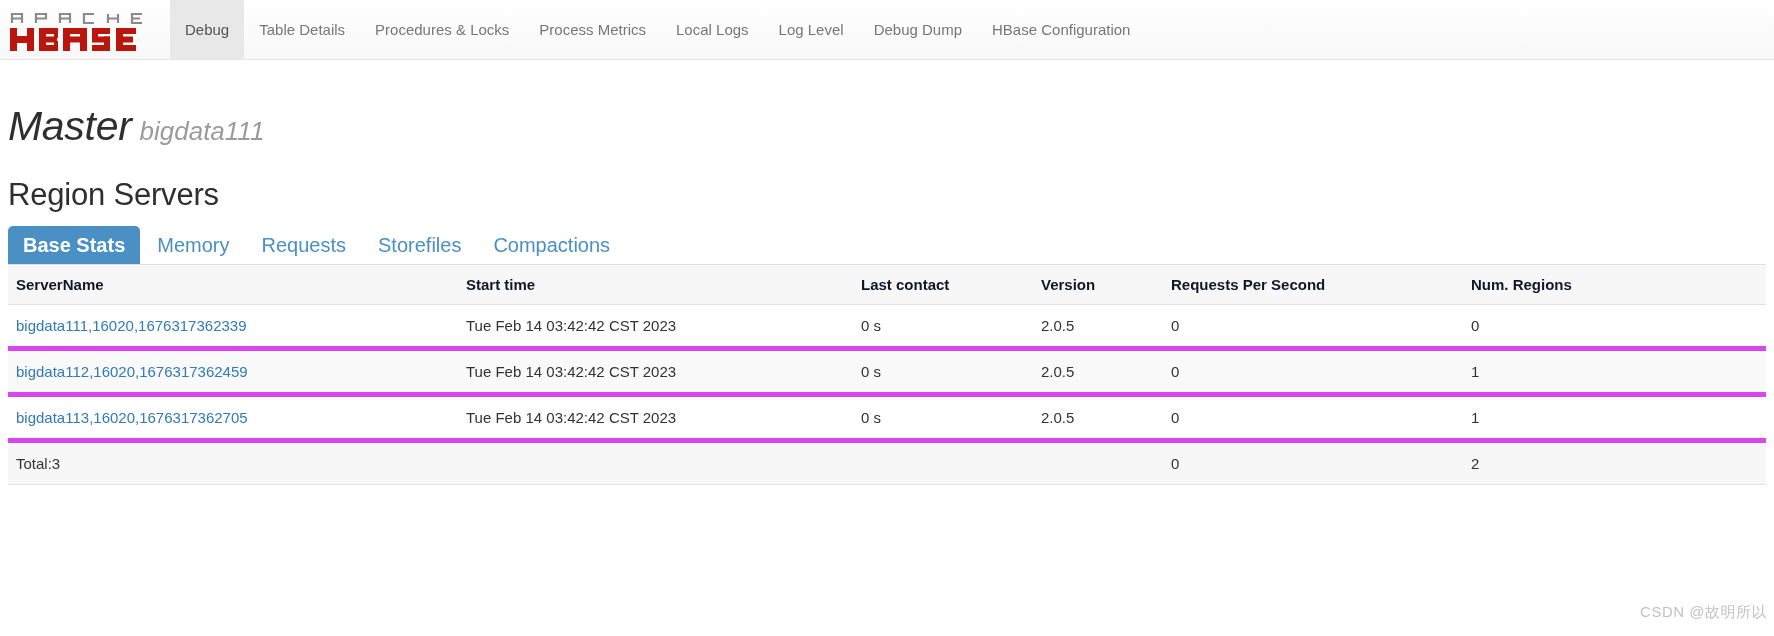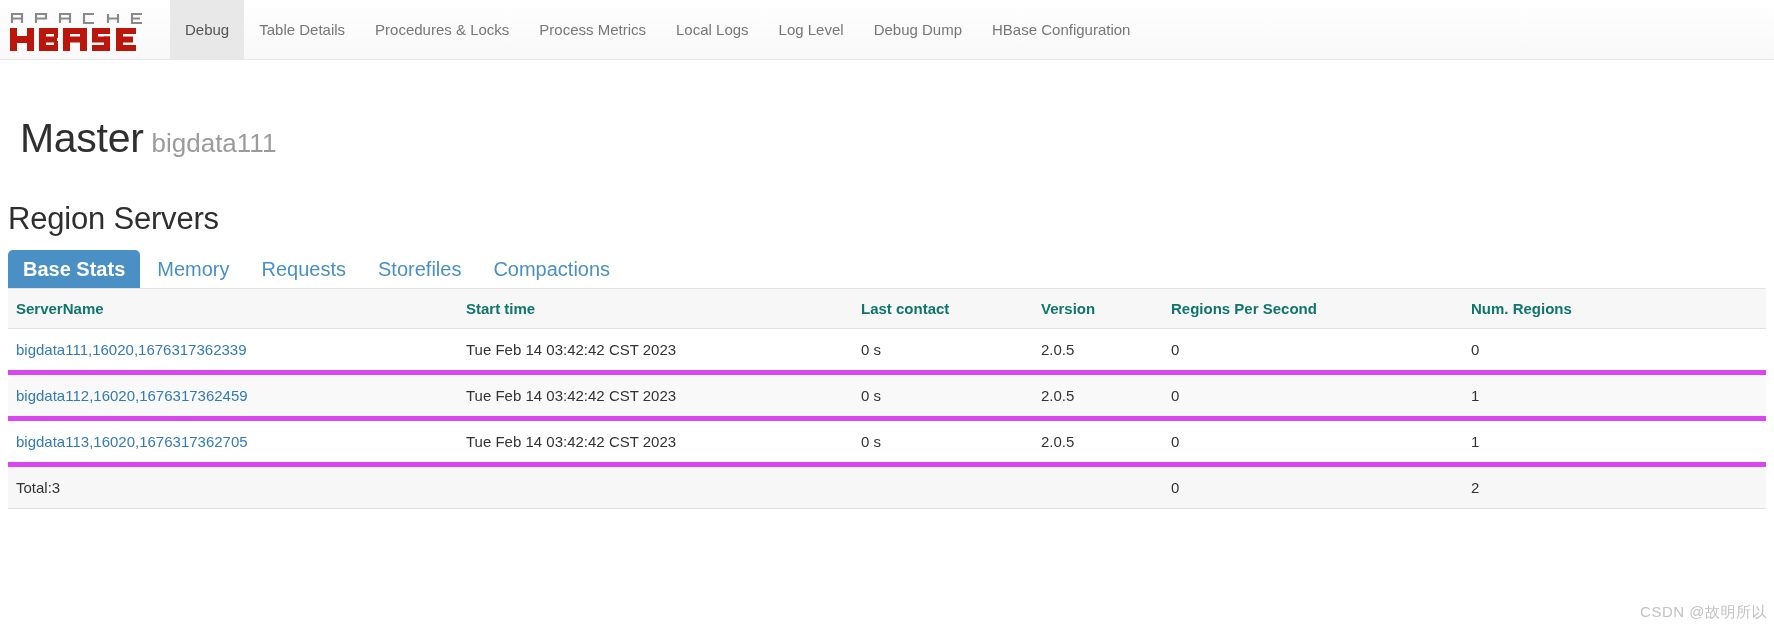--- a/index.html
+++ b/index.html
@@ -65,26 +65,27 @@
   .container {
     padding: 0 8px;
   }
 
   .page-header {
     padding-top: 44px;
     padding-bottom: 9px;
     margin: 0 0 20px 0;
   }
   .page-header h1 {
-    margin: 12px;
+    margin: 0;
     font-size: 41px;
     font-weight: 400;
     color: #2f2f2f;
     line-height: 1.1;
     letter-spacing: -0.3px;
+    font-style: italic;
   }
   .page-header h1 small {
     font-size: 26px;
     color: #9b9b9b;
     font-weight: 400;
     letter-spacing: 0;
     margin-left: 8px;
   }
 
   .section-title {
@@ -126,21 +127,21 @@
   table.rs-table {
     width: 100%;
     border-collapse: collapse;
     table-layout: fixed;
     font-size: 15px;
   }
   table.rs-table thead th {
     background: #f7f7f7;
     text-align: left;
     font-weight: 700;
-    color: #0f766e;
+    color: #0f172a;
     padding: 11px 8px;
     border-top: 1px solid #e2e2e2;
     border-bottom: 1px solid #e2e2e2;
     white-space: nowrap;
   }
   table.rs-table tbody td {
     padding: 12px 8px;
     color: #333333;
     border-bottom: 5px solid #d946ef;
     white-space: nowrap;
@@ -298,21 +299,21 @@
         <col class="col-version">
           <col class="col-rps">
           <col class="col-regions">
       </colgroup>
       <thead>
         <tr>
           <th>ServerName</th>
           <th>Start time</th>
           <th>Last contact</th>
           <th>Version</th>
-          <th>Regions Per Second</th>
+          <th>Requests Per Second</th>
           <th>Num. Regions</th>
         </tr>
       </thead>
       <tbody>
         <tr class="odd">
           <td>
             <a href="#" class="server-link">bigdata111,16020,1676317362339</a>
           </td>
           <td>Tue Feb 14 03:42:42 CST 2023</td>
           <td>0 s</td>

